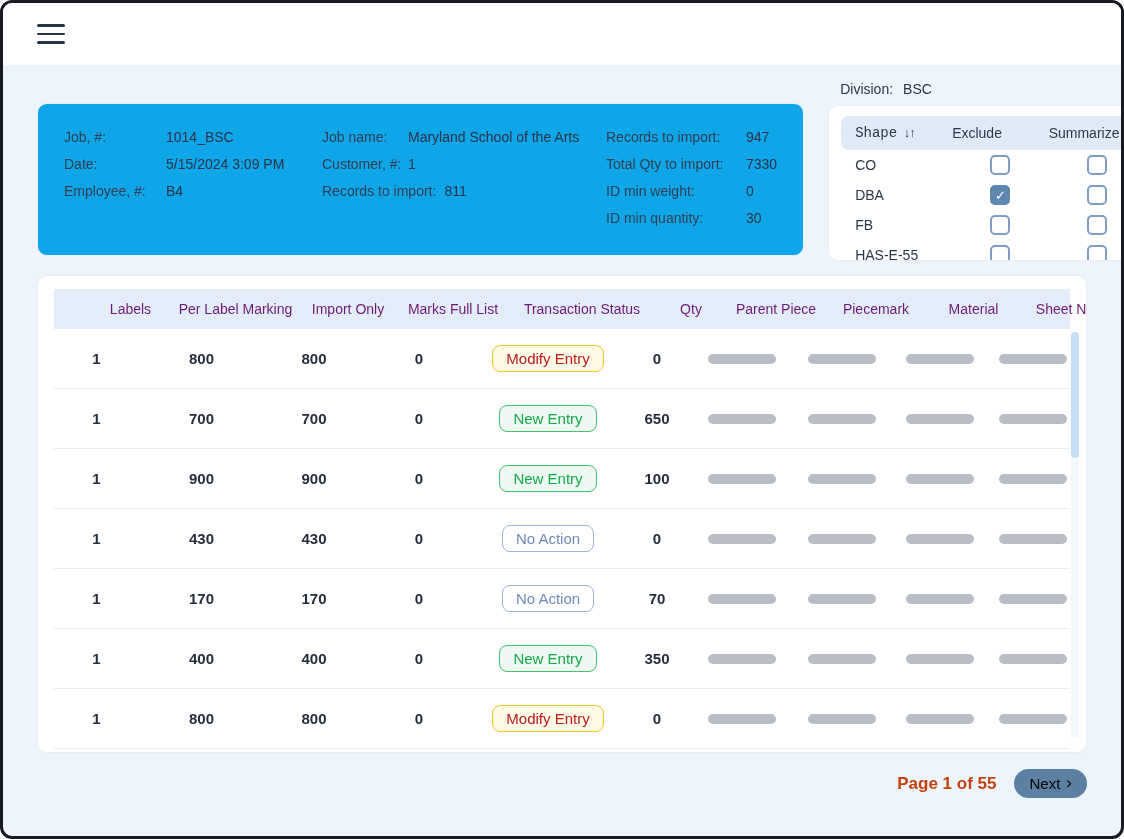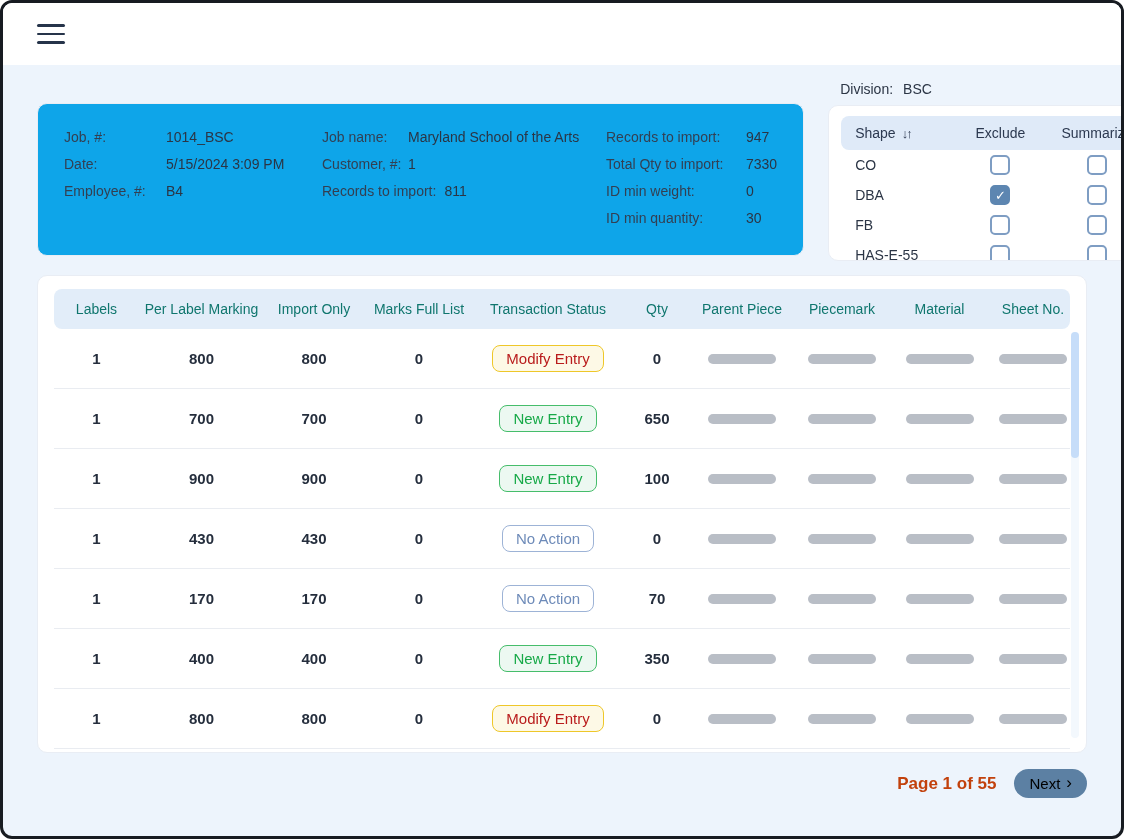--- a/index.html
+++ b/index.html
@@ -48,40 +48,40 @@
   .job-col3 .val { font-weight:normal; }
 
   .right-col { width:330px; flex-shrink:0; }
   .division { font-size:14px; color:#2b3545; padding-left:12px; height:24px; }
   .division .division-value { margin-left:10px; }
   .shape-card { background:#fff; border:1px solid #e9edf4; border-radius:10px; height:156px;
                 padding:10px 12px; position:relative; overflow:hidden; }
   .shape-head { display:grid; grid-template-columns:1.15fr 1fr 1fr; background:#dfeaf8;
                 border-radius:8px; height:34px; align-items:center; font-size:14px;
                 color:#2c3950; }
-  .shape-head > div { text-align:center; }
-  .shape-head .sh-first { text-align:center; padding-left:14px; display:flex; align-items:center; gap:6px; }
+  .shape-head > div { }
+  .shape-head .sh-first { text-align:center; padding-left:14px; display:flex; align-items:center; gap:6px;font-family:Liberation Mono, monospace; }
   .sort { font-size:13px; letter-spacing:-2px; color:#2c3950; cursor:pointer; }
   .shape-row { display:grid; grid-template-columns:1.15fr 1fr 1fr; height:30px;
                align-items:center; font-size:14px; color:#2b3545; }
   .shape-row .sname { padding-left:14px; }
   .shape-row .cbwrap { display:flex; justify-content:center; }
   .cb { width:20px; height:20px; border:2px solid #7e9dc3; border-radius:5px; cursor:pointer;
         display:flex; align-items:center; justify-content:center; background:#fff; }
   .cb .check { display:none; color:#fff; font-size:13px; font-weight:bold; line-height:1; }
   .cb.checked { background:#5d86b1; border-color:#5d86b1; }
   .cb.checked .check { display:block; }
 
   
   .table-card { position:relative; margin-top:14px; background:#fff; border:1px solid #e9edf4;
                 border-radius:10px; padding:13px 16px 0; height:478px; overflow:hidden; }
   .t-head, .tr { display:grid;
       grid-template-columns:85px 125px 100px 110px 148px 70px 100px 100px 95px 92px;
       align-items:center; }
-  .t-head { background:#e2edf9; border-radius:8px; height:40px; font-size:14px; color:#0f766e; }
+  .t-head { background:#e2edf9; border-radius:0; height:40px; font-size:14px; color:#701a75;padding-left:34px; }
   .t-head .th { text-align:center; }
   .tr { height:60px; border-bottom:1px solid #e9ecf1; }
   .tr .td { text-align:center; font-size:15px; font-weight:600; color:#252e3d; }
   .badge { display:inline-block; font-size:15px; font-weight:500; padding:4px 13px;
            border-radius:8px; border:1.5px solid; cursor:pointer; background:#fff; }
   .badge-modify { color:#b91c1c; border-color:#eec729; background:#fdf9e6; }
   .badge-new    { color:#17a948; border-color:#46bd6b; background:#ecf8f1; }
   .badge-none   { color:#6e8bb9; border-color:#9db3d6; background:#ffffff; }
   .pill { display:inline-block; width:68px; height:10px; border-radius:5px; background:#b9bec6; }
   .table-scroll { position:absolute; right:7px; top:56px; width:8px; bottom:14px;

